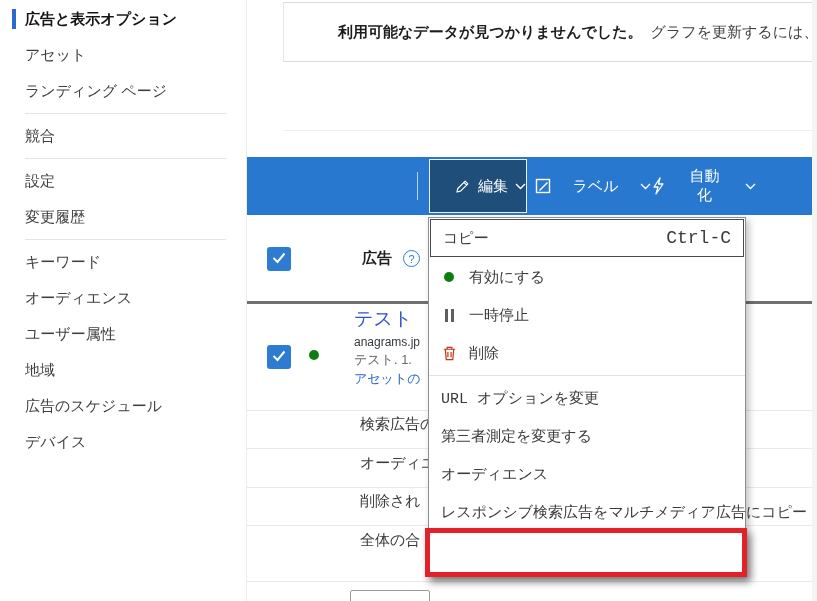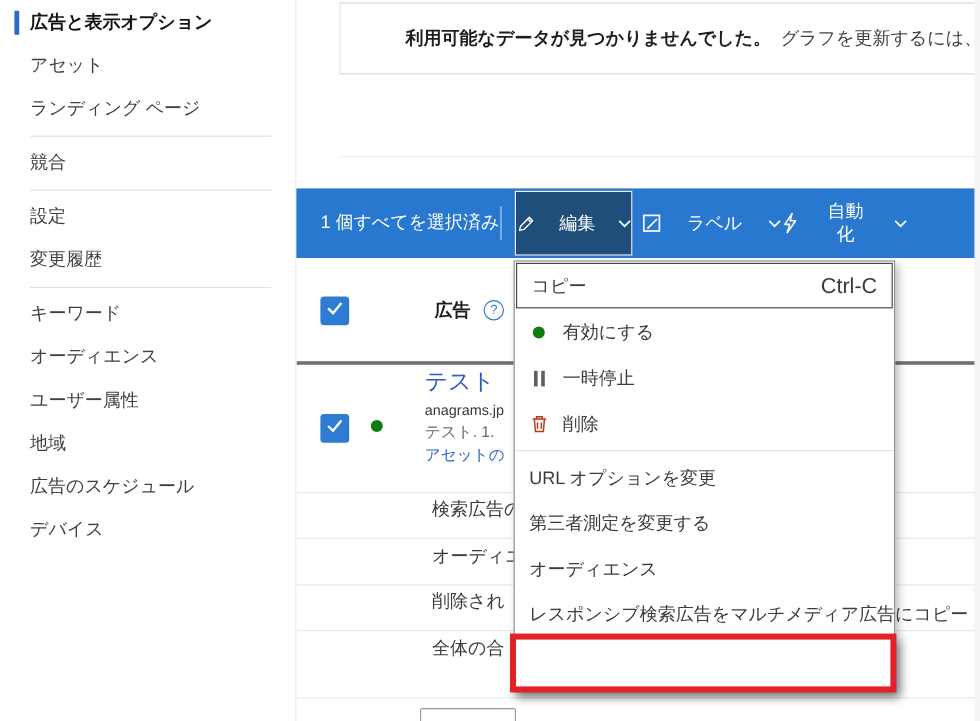--- a/index.html
+++ b/index.html
@@ -31,21 +31,21 @@
   .toolbar { position:absolute; left:0; top:157px; width:570px; height:58px;
     background:#2878CF; color:#fff; z-index:6; }
   .toolbar .selection { position:absolute; left:20px; top:0; height:58px; line-height:58px;
     font-size:15px; white-space:nowrap; }
   .toolbar .sep { position:absolute; left:170px; top:15px; width:1px; height:28px;
     background:rgba(255,255,255,0.65); }
   .tb-btn { position:absolute; top:0; height:58px; display:flex; align-items:center;
     gap:21px; color:#fff; font-size:15px; cursor:pointer; background:transparent; border:none; }
   .tb-btn svg { display:block; }
   .edit-btn { left:182px; top:2px; width:98px; height:54px; background:#1E4E79;
-    border:1px solid #e8f0f8; justify-content:space-between; gap:7px; }
+    border:1px solid #e8f0f8; justify-content:flex-end; gap:7px; }
   .label-btn { left:288px; width:116px; justify-content:center; }
   .auto-btn { left:405px; width:104px; justify-content:center; }
 
   
   .checkbox { position:absolute; width:24px; height:24px; background:#2E7BD2;
     border-radius:3px; display:flex; align-items:center; justify-content:center; cursor:pointer; }
   .hdr-checkbox { left:20px; top:247px; }
   .row-checkbox { left:20px; top:345px; }
   .col-header { position:absolute; left:115px; top:249px; font-size:15px; font-weight:bold; color:#1d1d1d; }
   .help-icon { position:absolute; left:156px; top:250px; width:17px; height:17px;
@@ -62,21 +62,21 @@
   .ad-link { font-size:13px; color:#2B66C9; line-height:19px; cursor:pointer; white-space:nowrap; }
   .row-label { position:absolute; left:113px; font-size:15px; color:#3a3a3a; white-space:nowrap; }
   .page-size-box { position:absolute; left:103px; top:590px; width:80px; height:30px;
     border:1px solid #999; border-radius:2px; background:#fff; cursor:pointer; }
 
   
   .dropdown { position:absolute; left:181px; top:217px; width:318px; height:360px;
     background:#fff; border:1px solid #909090; box-shadow:3px 3px 7px rgba(0,0,0,0.25);
     z-index:10; }
   .menu-item { height:38px; display:flex; align-items:center; padding:16px 12px;
-    font-size:15px; color:#3b3b3b; cursor:pointer; white-space:nowrap; }
+    font-size:15px; color:#3b3b3b; cursor:pointer; white-space:nowrap;font-family:Liberation Mono, monospace; }
   .menu-item .mi-icon { width:16px; margin-right:12px; display:flex;
     align-items:center; justify-content:center; }
   .copy-item { margin:1px; border:1px solid #4a4a4a; justify-content:space-between; }
   .copy-item .shortcut { font-size:18px; color:#3b3b3b; }
   .menu-divider { border-top:1px solid #e2e2e2; margin:3px 0; }
   .dot-green { width:10px; height:10px; border-radius:50%; background:#107C10; }
   .pause-glyph { display:flex; gap:3px; }
   .pause-glyph i { width:3px; height:13px; background:#5f5f5f; }
 
   
@@ -111,21 +111,20 @@
 
   <div class="content">
 
     <div class="chart-panel">
       <span class="msg-bold">利用可能なデータが見つかりませんでした。</span>
       <span class="msg-rest">グラフを更新するには、</span>
     </div>
     <div class="chart-underline"></div>
 
     <div class="toolbar">
-      <span class="selection">1 個すべてを選択済み</span>
       <span class="sep"></span>
 
       <button class="tb-btn edit-btn">
         <span>
           <svg width="17" height="17" viewBox="0 0 20 20">
               <path d="M3.5 16.5l1-4.2 8.6-8.6 3.2 3.2-8.6 8.6-4.2 1z M11.6 5.2l3.2 3.2" fill="none" stroke="#fff" stroke-width="1.4" stroke-linejoin="round"></path>
             </svg>
         </span>
         <span>編集</span>
         <span>

